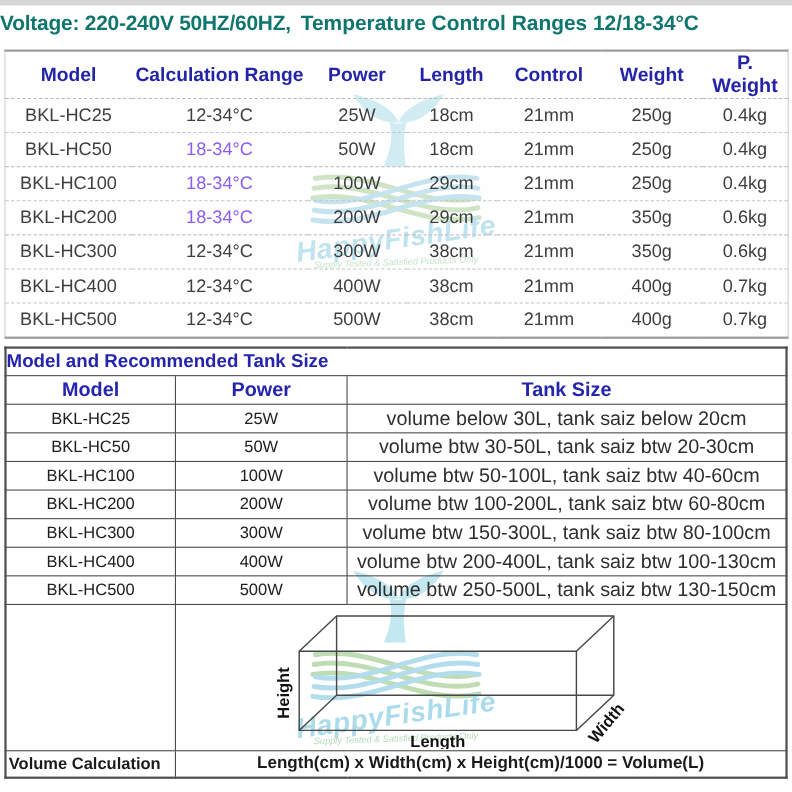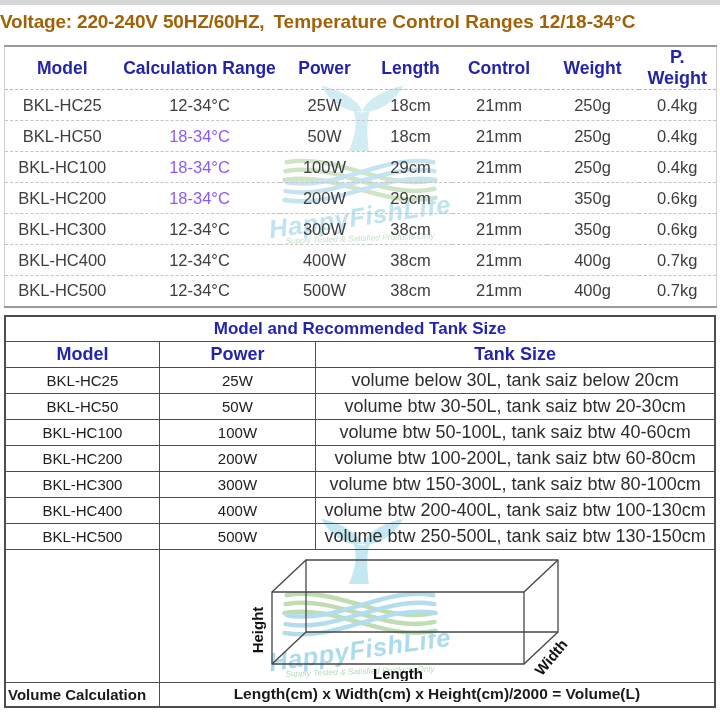--- a/index.html
+++ b/index.html
@@ -11,21 +11,21 @@
   .top-strip { position:absolute; top:0; left:0; width:720px; height:5px; background:#d7d7d7; }
 
   
   .wm { position:absolute; left:260px; width:200px; height:170px; opacity:.85; pointer-events:none; }
   .wm.upper { top:80px; }
   .wm.lower { top:513px; }
 
   
   .main-title {
     position:absolute; top:11px; left:0; width:576px; text-align:center;
-    font-size:19px; font-weight:bold; color:#a16207; letter-spacing:-0.2px;
+    font-size:19px; font-weight:bold; color:#0f766e; letter-spacing:-0.2px;
     white-space:nowrap;
   }
   .main-title .t2 { margin-left:9px; letter-spacing:0; }
 
   
   table { border-collapse:collapse; }
   .spec-table {
     position:absolute; top:45px; left:4px; width:712px; table-layout:fixed;
     border-top:2px solid #9a9a9a; border-bottom:2px solid #9a9a9a;
     border-left:1px solid #cfcfcf; border-right:1px solid #cfcfcf;
@@ -45,21 +45,21 @@
   .c-model{width:115px}.c-temp{width:160px}.c-power{width:90px}
   .c-len{width:82px}.c-dia{width:95px}.c-wt{width:92px}.c-pwt{width:78px}
 
   
   .tank-table {
     position:absolute; top:315px; left:4px; width:712px; table-layout:fixed;
     border:2px solid #4d4d4d;
   }
   .tank-table td, .tank-table th { border:1px solid #4d4d4d; vertical-align:middle; }
   .tank-table .tt-title {
-    height:25px; text-align:center; font-size:17px; font-weight:bold; color:#2424ad;
+    height:25px; text-align:left; font-size:17px; font-weight:bold; color:#2424ad;
   }
   .tank-table th {
     height:26px; text-align:center; font-size:18px; font-weight:bold; color:#2424ad;
   }
   .tank-table td.model, .tank-table td.power {
     height:26px; text-align:center; font-size:15px; color:#202020;
   }
   .tank-table td.tank {
     height:26px; text-align:center; font-size:18px; color:#2e2e2e;
   }
@@ -271,17 +271,17 @@
               <line x1="112" y1="114" x2="146" y2="82"></line>
             </g>
             <text x="99" y="84" text-anchor="middle" font-size="15" font-weight="bold" fill="#111" transform="rotate(-90 99 80)">Height</text>
             <text x="238" y="129" text-anchor="middle" font-size="15" font-weight="bold" fill="#111">Length</text>
             <text x="392" y="112" text-anchor="middle" font-size="15" font-weight="bold" fill="#111" transform="rotate(-50 392 108)">Width</text>
           </svg>
         </td>
       </tr>
       <tr>
         <td class="vol-label">Volume Calculation</td>
-        <td class="vol-formula" colspan="2">Length(cm) x Width(cm) x Height(cm)/2000 = Volume(L)</td>
+        <td class="vol-formula" colspan="2">Length(cm) x Width(cm) x Height(cm)/1000 = Volume(L)</td>
       </tr>
     </tbody>
   </table>
 </div>
 
 </body></html>

